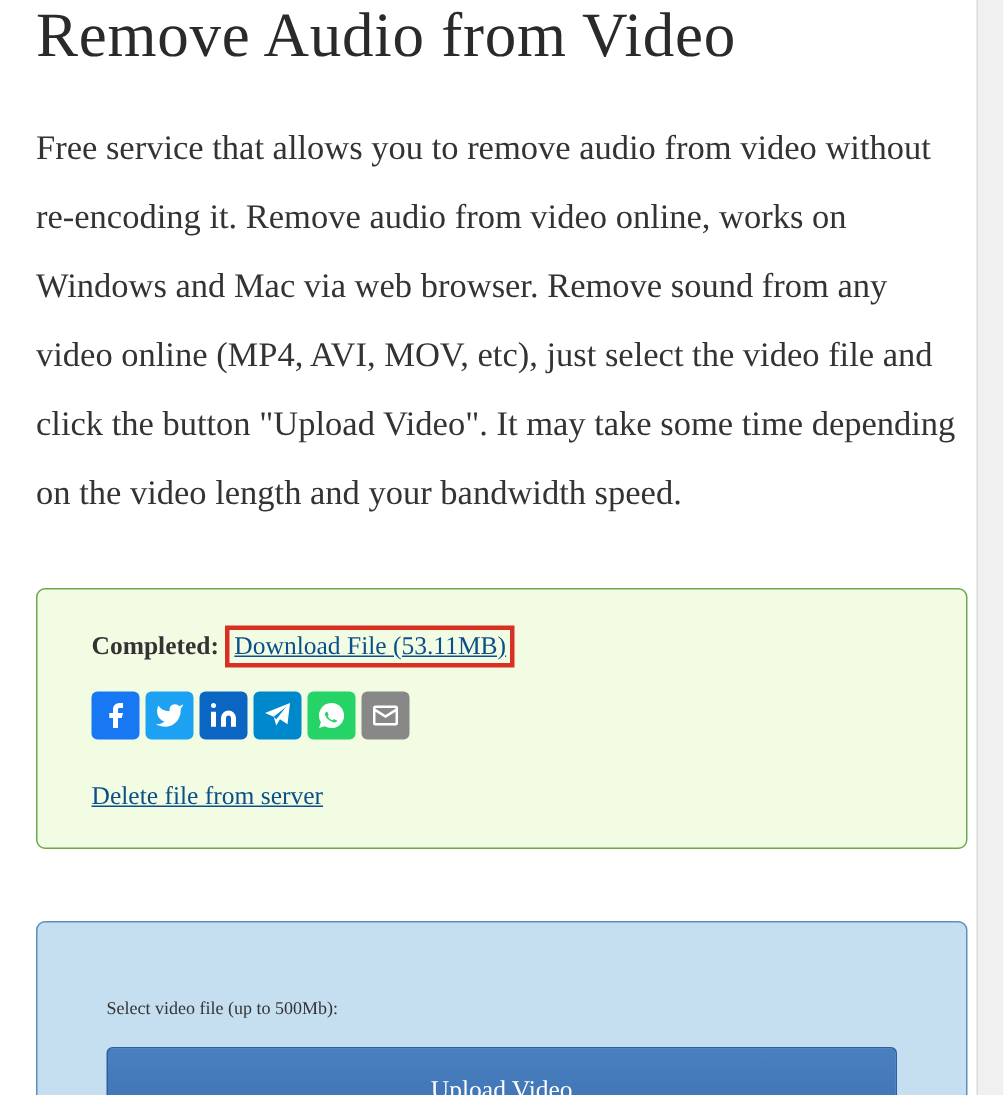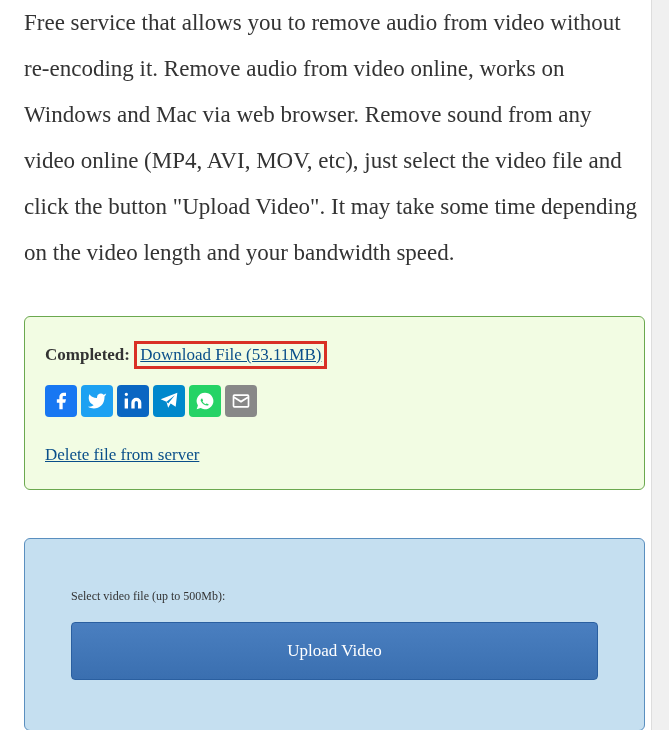--- a/index.html
+++ b/index.html
@@ -34,21 +34,21 @@
       font-size: 23px;
       line-height: 2;
       color: #333333;
       margin-bottom: 40px;
     }
     
     .status-box {
       border: 1px solid #6ba84f;
       border-radius: 6px;
       background: #f2fce3;
-      padding: 24px 20px;
+      padding: 24px 36px;
       margin-bottom: 48px;
     }
     
     .status-line {
       font-size: 17px;
       margin-bottom: 16px;
     }
     
     .status-label {
       font-weight: bold;
@@ -159,20 +159,21 @@
       bottom: 0;
       width: 18px;
       background: #f0f0f0;
       border-left: 1px solid #ddd;
     }
   </style>
 </head>
 <body>
 
 <div class="container">
+  <h1 class="page-title">Remove Audio from Video</h1>
 
   <p class="description">Free service that allows you to remove audio from video without re-encoding it. Remove audio from video online, works on Windows and Mac via web browser. Remove sound from any video online (MP4, AVI, MOV, etc), just select the video file and click the button "Upload Video". It may take some time depending on the video length and your bandwidth speed.</p>
 
   <div class="status-box">
     <div class="status-line">
       <span class="status-label">Completed:</span>
       <a class="download-link">Download File (53.11MB)</a>
     </div>
     
     <div class="social-icons">

